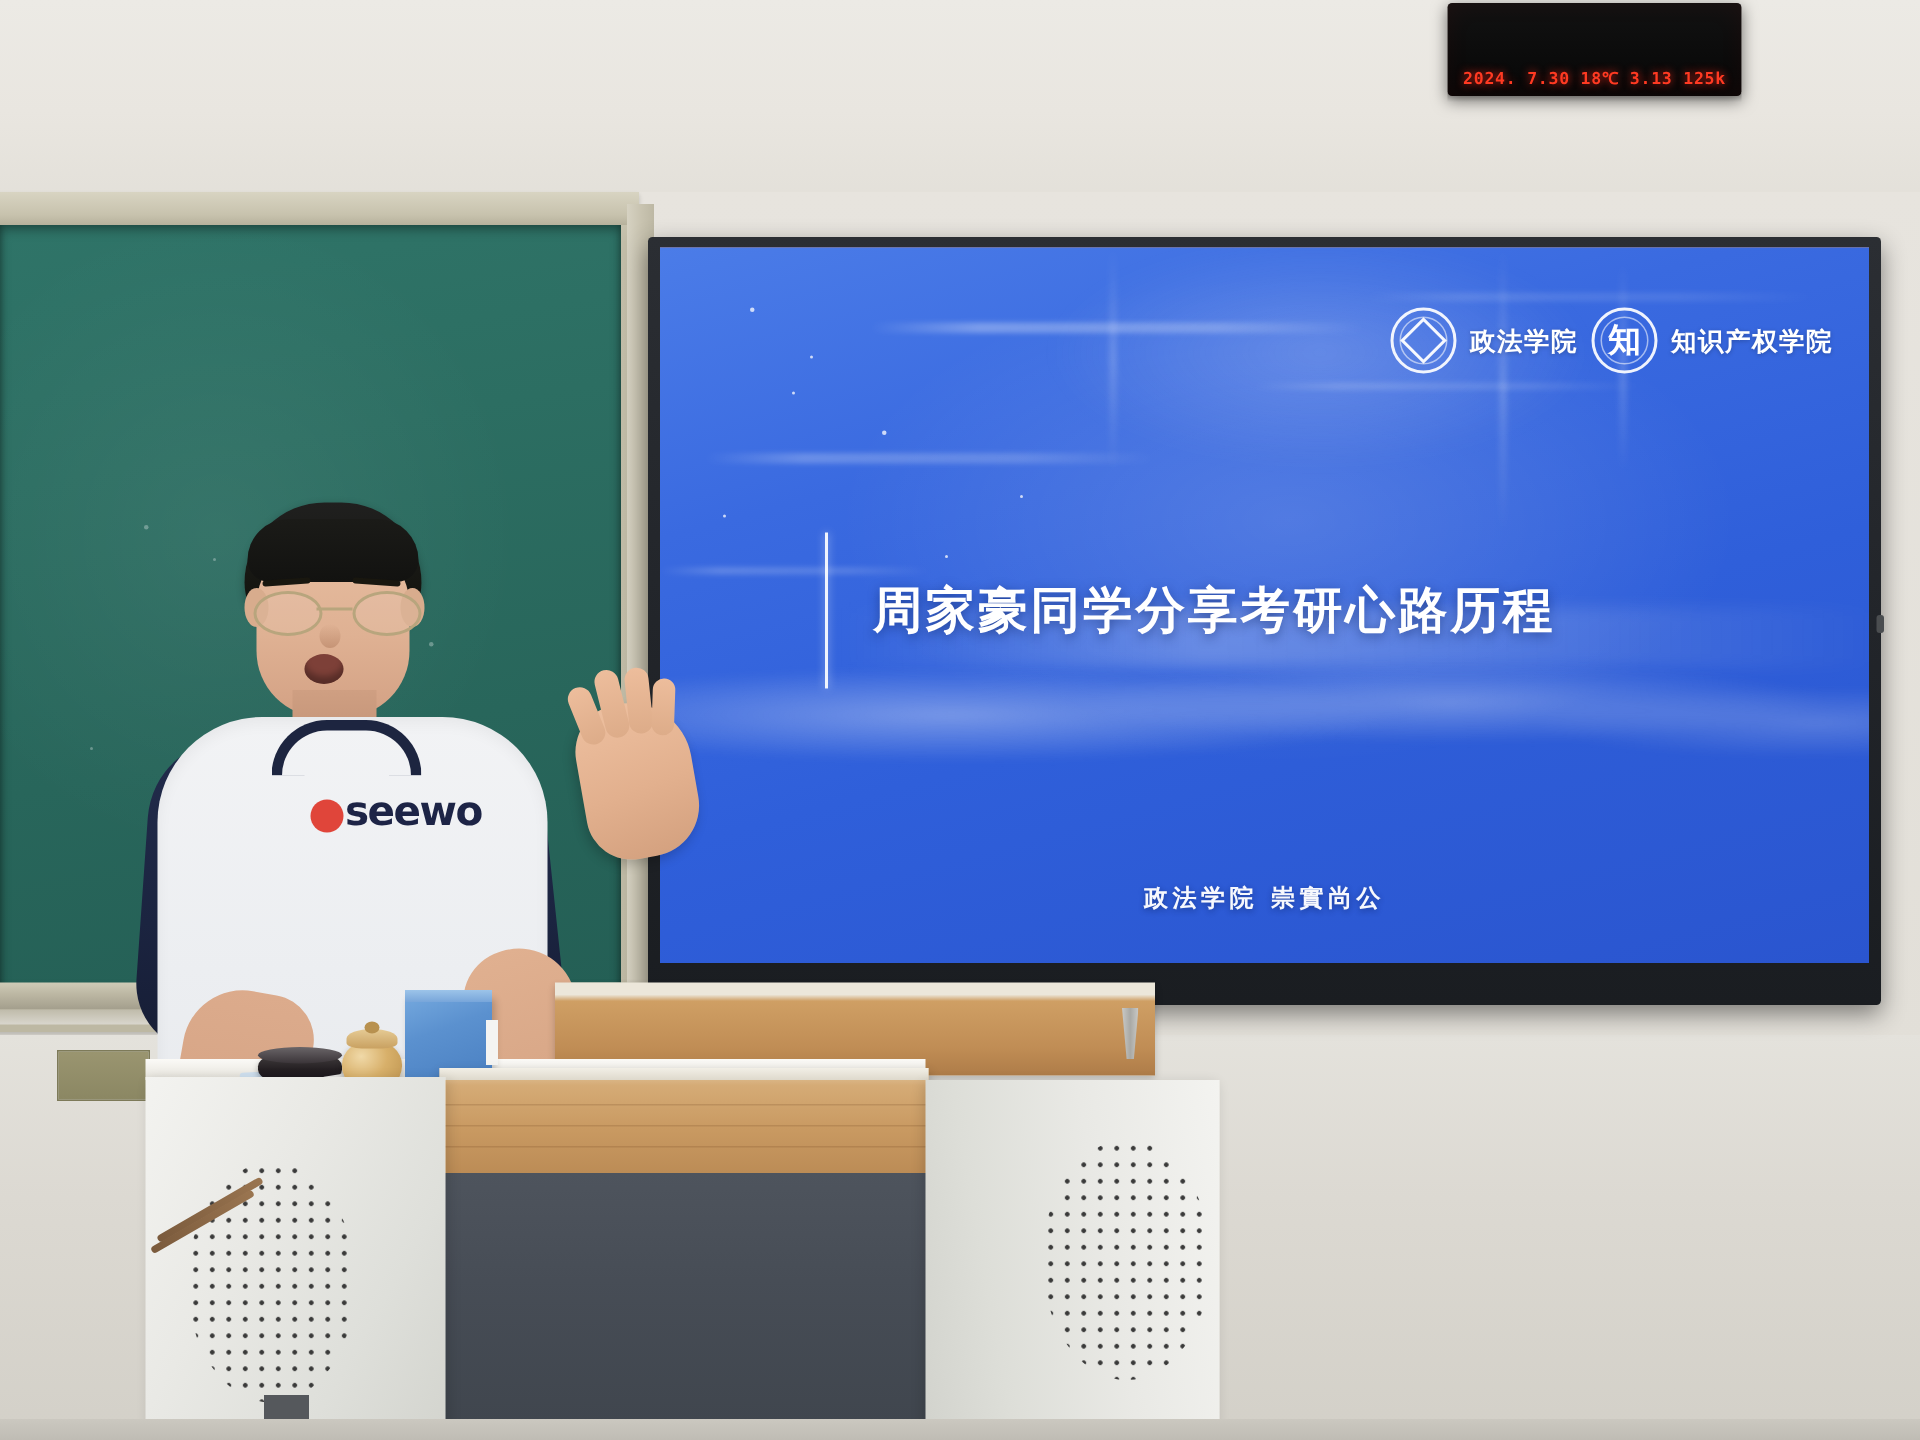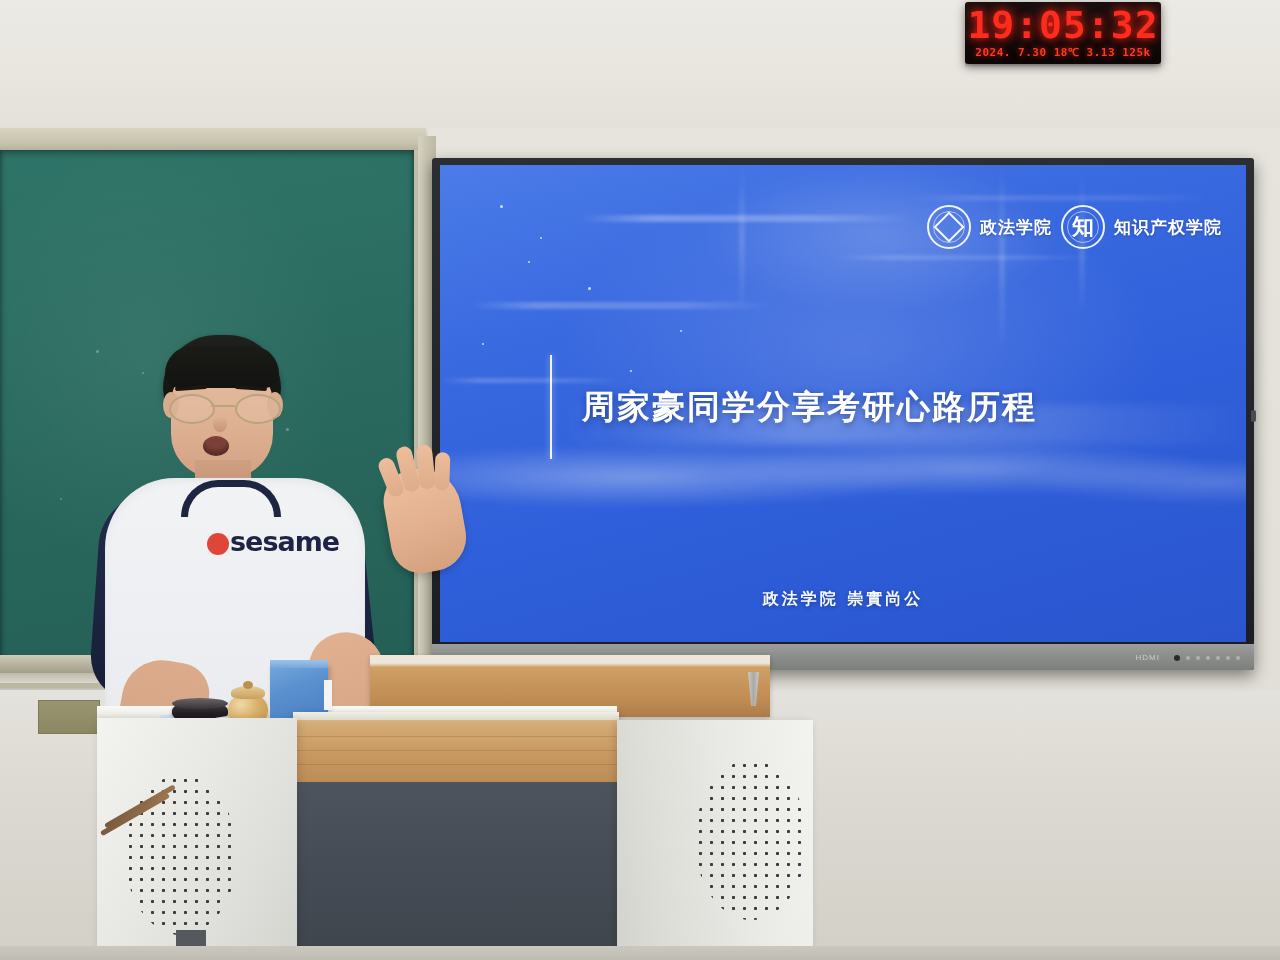--- a/index.html
+++ b/index.html
@@ -460,21 +460,20 @@
   </div>
   <div class="board-right-edge"></div>
 
   <div class="wall-lower"></div>
   <div class="board-tray"></div>
   <div class="board-tray2"></div>
   <div class="tray-plate"></div>
 
   <div class="clock-shadow"></div>
   <div class="clock">
-    <div class="clock-time">19:05:32</div>
     <div class="clock-sub">2024. 7.30 18℃ 3.13 125k</div>
   </div>
 
   <div class="tv">
     <div class="tv-bezel"></div>
     <div class="tv-screen">
 
       <div class="slide">
         <div class="glowtop"></div>
         <div class="streak s1"></div>
@@ -514,33 +513,20 @@
           <div class="title-left">
           </div>
           <div class="t-divider"></div>
           <div class="t-main">周家豪同学分享考研心路历程</div>
         </div>
 
         <div class="slide-motto">政法学院  崇實尚公</div>
       </div>
     </div>
 
-    <div class="tv-chin">
-      <div class="tv-brand">seewo</div>
-      <div class="tv-ports">HDMI</div>
-      <div class="tv-dots">
-        <i></i>
-          <i></i>
-          <i></i>
-          <i></i>
-          <i></i>
-          <i></i>
-          <i></i>
-      </div>
-    </div>
     <div class="tv-sidebtn"></div>
   </div>
 
   <div class="person">
     <div class="hair"></div>
     <div class="face"></div>
     <div class="ear l"></div>
     <div class="ear r"></div>
     <div class="hair-front"></div>
     <div class="brow l"></div>
@@ -554,21 +540,21 @@
     <div class="mouth"></div>
     <div class="neck"></div>
 
     <div class="sleeve l"></div>
     <div class="sleeve r"></div>
     <div class="torso"></div>
     <div class="collar"></div>
 
     <div class="shirt-logo">
       <span class="sl-o" style="background:#e0453a;"></span>
-      <span>sesame</span>
+      <span>seewo</span>
     </div>
 
     <div class="arm-l"></div>
     <div class="arm-r"></div>
     <div class="hand">
       <div class="finger" style="left:4px;top:-16px;width:16px;height:40px;transform:rotate(-12deg);"></div>
       <div class="finger" style="left:22px;top:-24px;width:16px;height:46px;transform:rotate(-4deg);"></div>
       <div class="finger" style="left:40px;top:-22px;width:16px;height:44px;transform:rotate(4deg);"></div>
       <div class="finger" style="left:56px;top:-12px;width:15px;height:38px;transform:rotate(12deg);"></div>
     </div>

